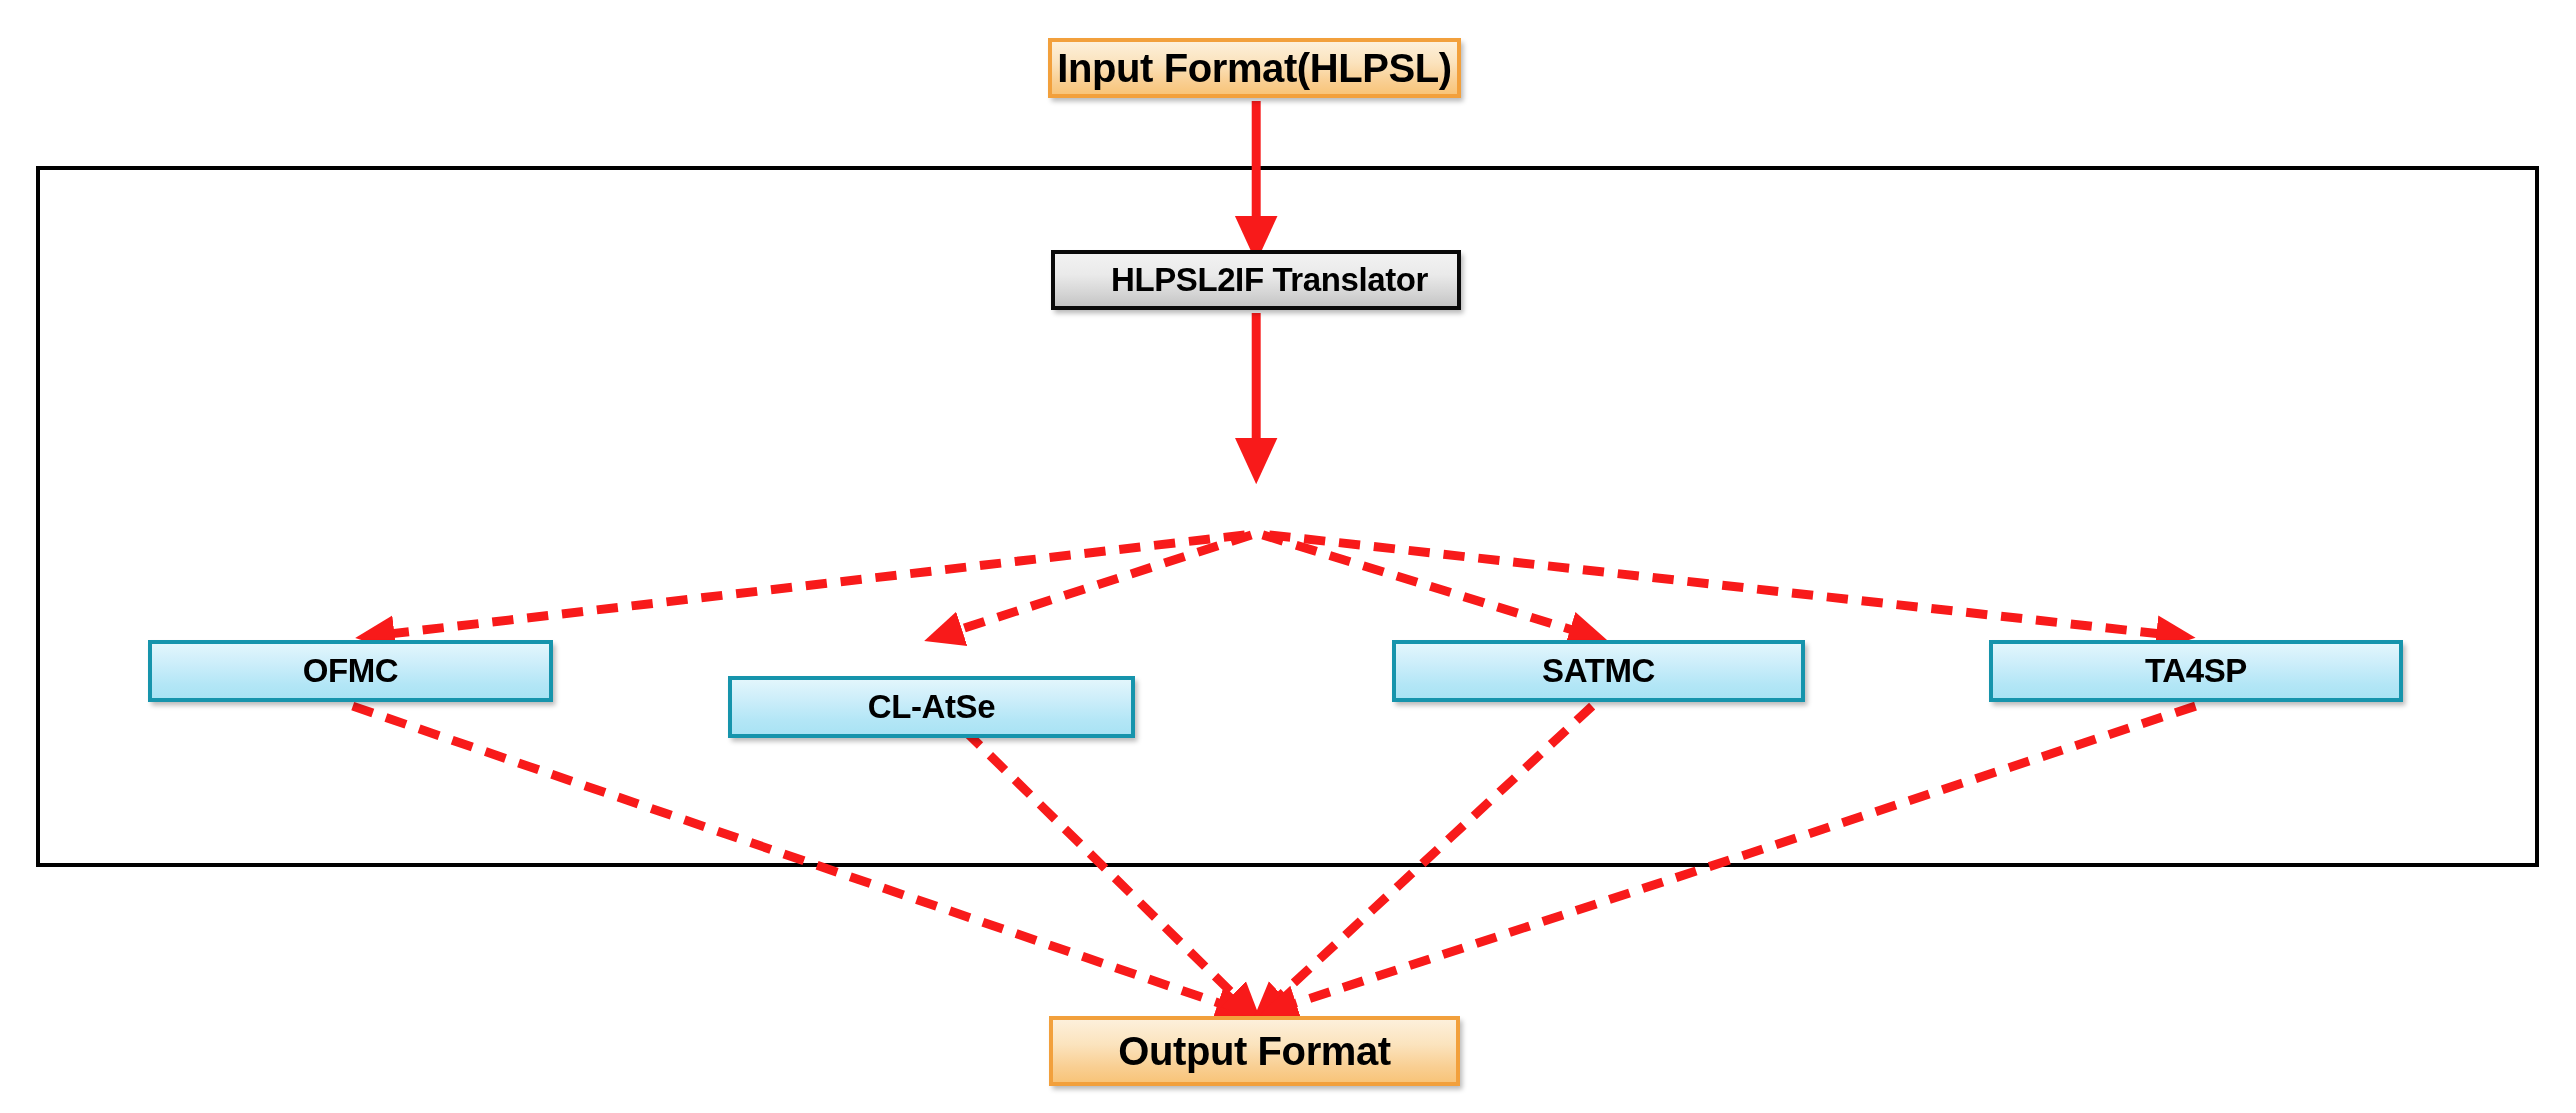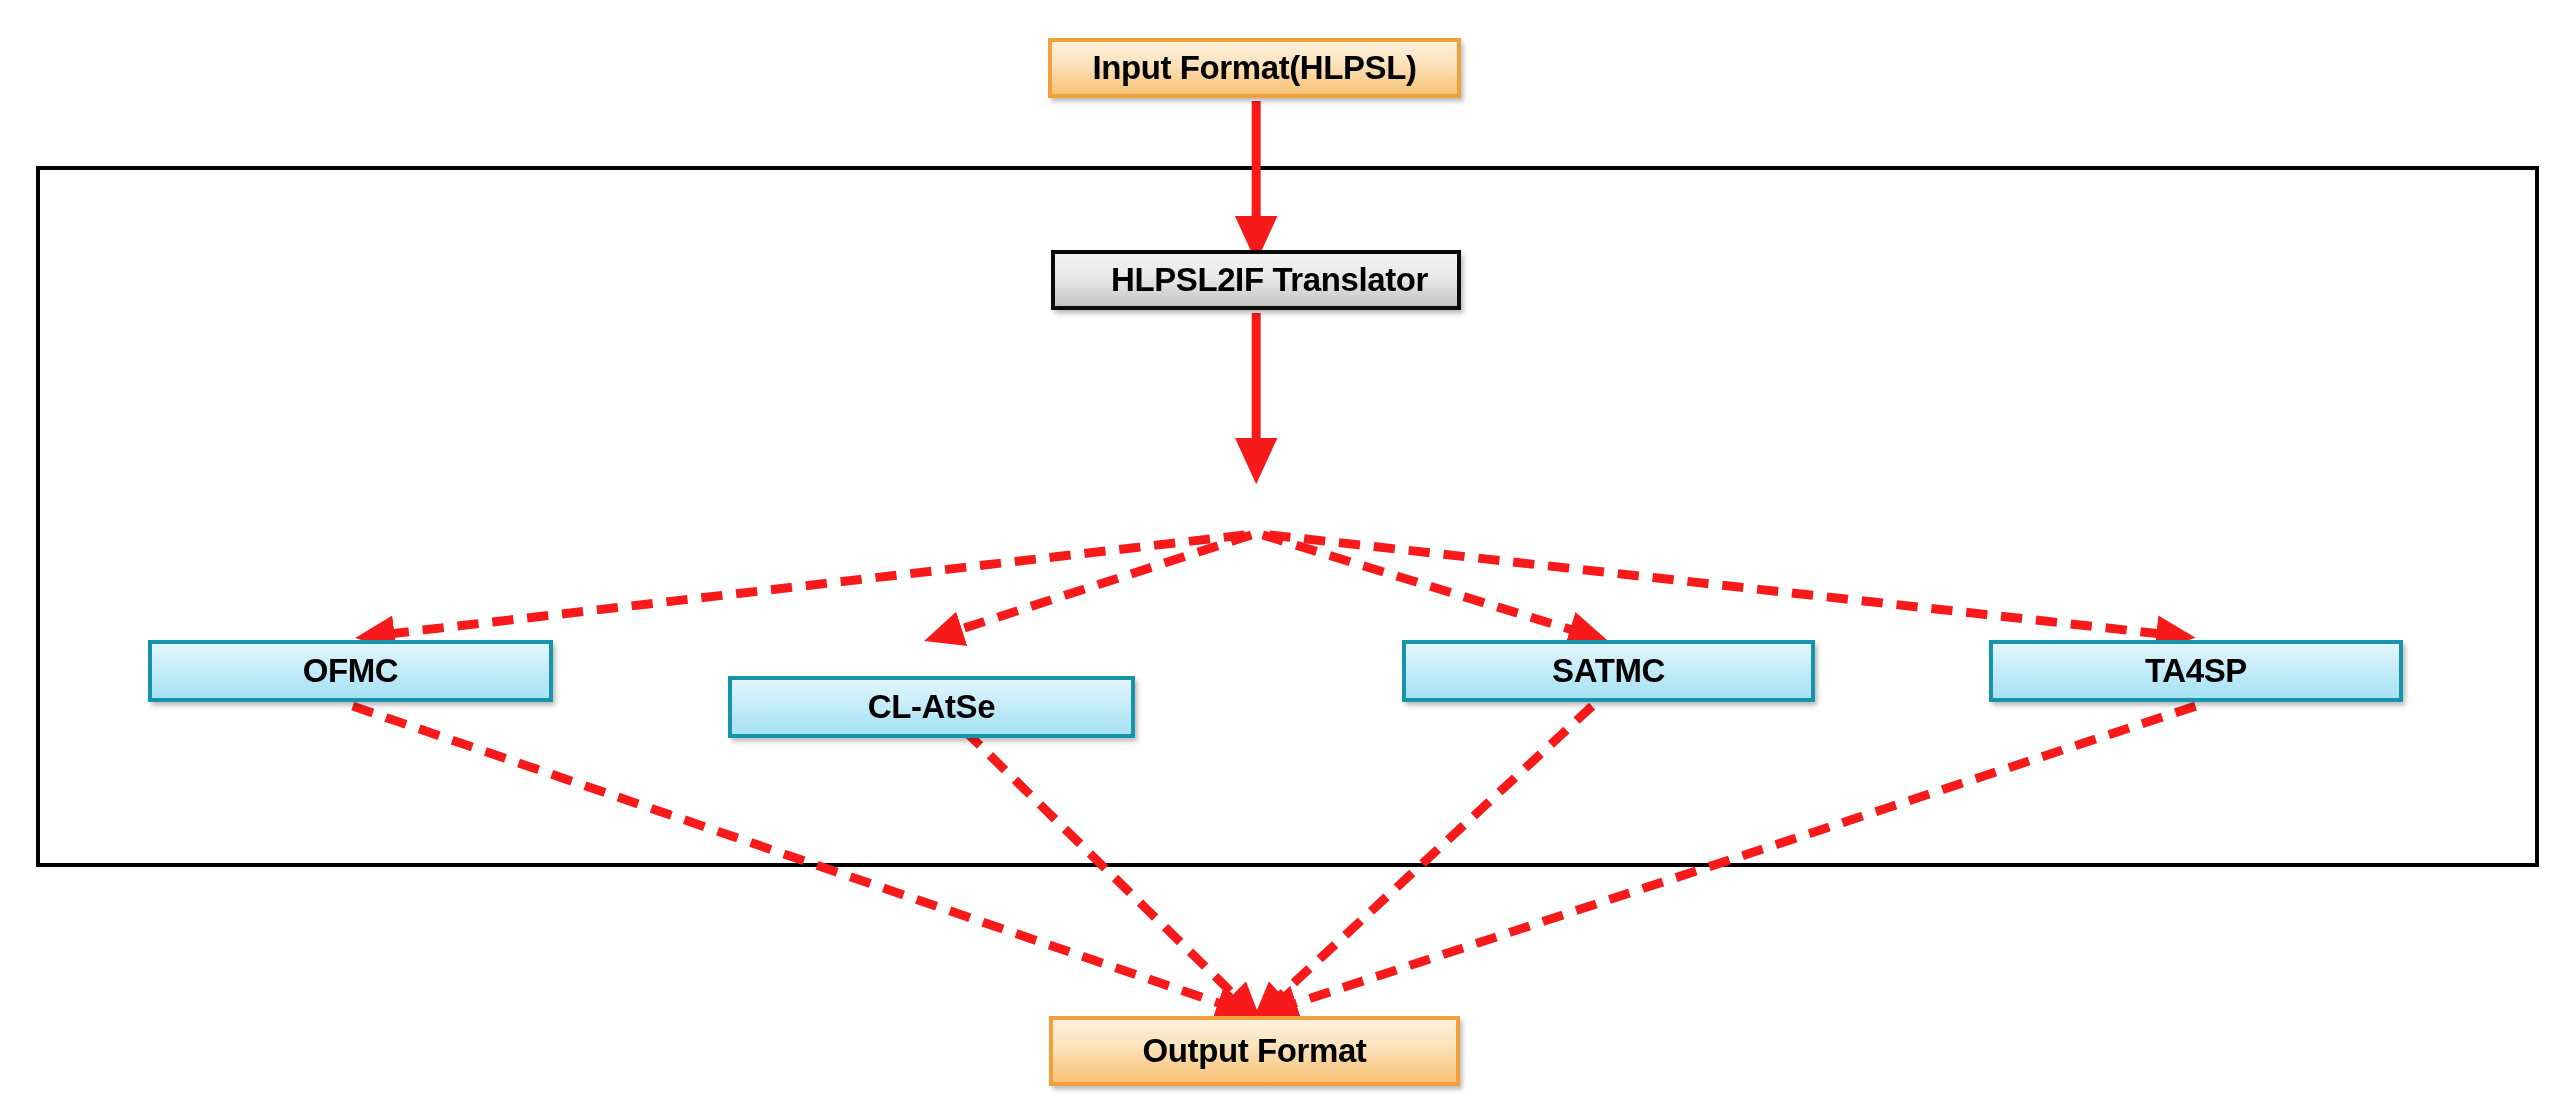--- a/index.html
+++ b/index.html
@@ -44,40 +44,40 @@
     text-align: center;
     color: #000000;
     font-weight: bold;
     letter-spacing: -0.4px;
     white-space: nowrap;
     box-shadow: 3.3px 4.1px 4.9px rgba(0,0,0,0.28);
   }
   .node-orange {
     background: linear-gradient(to bottom, #fdf0db 0%, #fbe3bd 40%, #f9cf93 75%, #f8c479 100%);
     border: 4.1px solid #f2a03c;
-    font-size: 33px;
+    font-size: 40px;
   }
   .node-gray {
     background: linear-gradient(to bottom, #f2f2f2 0%, #eaeaea 40%, #d2d2d2 80%, #c4c4c4 100%);
     border: 4.1px solid #0a0a0a;
     font-size: 33px;
     padding-left: 27px;
   }
   .node-blue {
     background: linear-gradient(to bottom, #e2f6fc 0%, #cdeefa 35%, #b3e6f6 75%, #a9e3f4 100%);
     border: 4.1px solid #1694ac;
     font-size: 33px;
   }
   #node-input-format   { left: 1048px; top: 38px;   width: 413px; height: 60px; }
   #node-translator     { left: 1051px; top: 250px;  width: 410px; height: 60px; }
   #node-intermediate   { left: 1048px; top: 471px;  width: 413px; height: 60px; }
   #node-output-format  { left: 1049px; top: 1016px; width: 411px; height: 70px; }
   #node-ofmc           { left: 148px;  top: 640px;  width: 405px; height: 62px; }
   #node-clatse         { left: 728px;  top: 640px;  width: 407px; height: 62px; margin-top: 36px; }
-  #node-satmc          { left: 1392px; top: 640px;  width: 413px; height: 62px; margin-left: 10px; }
+  #node-satmc          { left: 1392px; top: 640px;  width: 413px; height: 62px; }
   #node-ta4sp          { left: 1989px; top: 640px;  width: 414px; height: 62px; text-align: right; }
 </style>
 </head>
 <body>
 
 <div id="canvas">
 
   <div class="group-frame"></div>
 
   <svg id="edges" viewBox="0 0 3158 1365" width="2576" height="1113" xmlns="http://www.w3.org/2000/svg">

